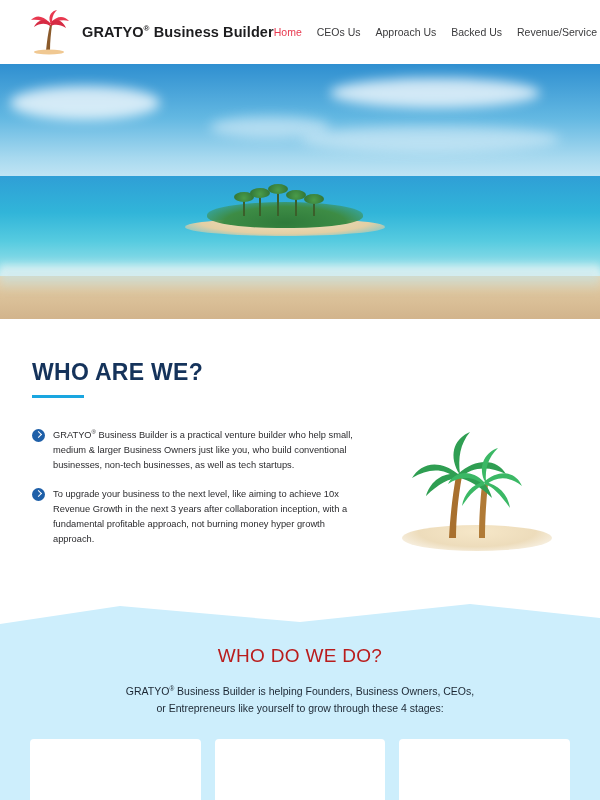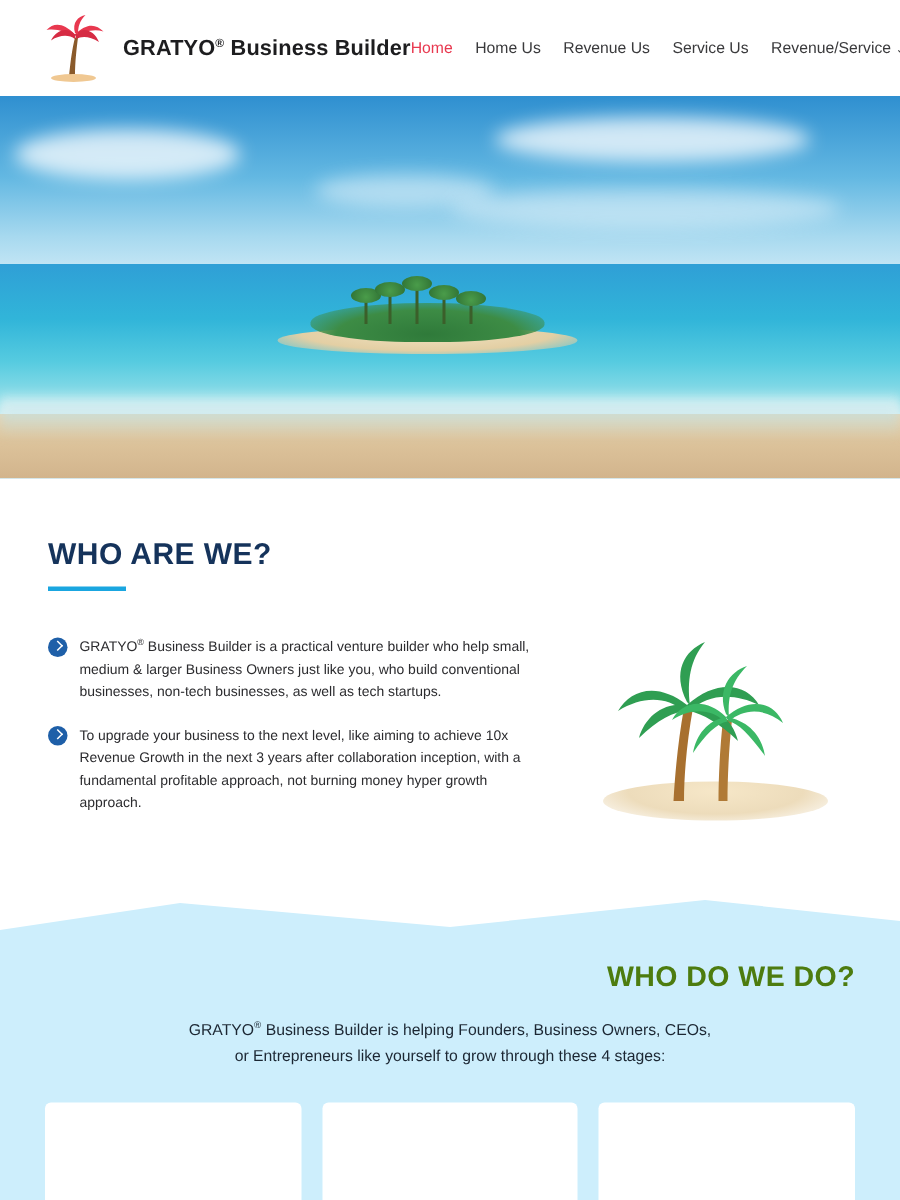--- a/index.html
+++ b/index.html
@@ -110,21 +110,21 @@
   }
 
   
   .section-who {
     position: relative;
     background: #ffffff;
     padding: 40px 32px 42px 32px;
     min-height: 250px;
   }
   .sec-title {
-    font-size: 20px;
+    font-size: 23px;
     font-weight: bold;
     color: #15335b;
     letter-spacing: .3px;
   }
   .title-rule {
     width: 52px; height: 3px; background: #1aa6e0; margin-top: 9px;
   }
   .who-body { display: flex; gap: 14px; margin-top: 30px; }
   .bullets { width: 330px; }
   .bullet { display: flex; gap: 8px; margin-bottom: 14px; }
@@ -154,24 +154,24 @@
     position: relative;
     background: #cdeefc;
     padding: 42px 30px 0 30px;
     min-height: 231px;
   }
   .zig {
     position: absolute; top: -1px; left: 0; width: 100%; height: 22px;
     display: block;
   }
   .sec-title2 {
-    text-align: right;
+    text-align: center;
     font-size: 19px;
-    font-weight: bold;
-    color: #4d7c0f;
+    font-weight: normal;
+    color: #b91c1c;
     letter-spacing: .3px;
   }
   .do-sub {
     text-align: center;
     font-size: 10.5px;
     line-height: 1.6;
     color: #1c2733;
     margin-top: 16px;
   }
   .do-sub sup { font-size: 6.5px; vertical-align: super; }
@@ -204,23 +204,23 @@
           <ellipse cx="21" cy="43" rx="15" ry="2.6" fill="#f0c892"></ellipse>
         </svg>
       </span>
       <span class="brand">
         <span>GRATYO</span><sup>®</sup><span> Business Builder</span>
       </span>
     </div>
 
     <nav class="nav">
       <span class="nav-item active">Home</span>
-      <span class="nav-item">Home Us</span>
-      <span class="nav-item">Revenue Us</span>
-      <span class="nav-item">Service Us</span>
+      <span class="nav-item">CEOs Us</span>
+      <span class="nav-item">Approach Us</span>
+      <span class="nav-item">Backed Us</span>
       <span class="nav-item">
         <span>Revenue/Service</span><span class="nav-caret">⌄</span>
       </span>
     </nav>
   </div>
 
   <div class="hero">
     <div class="sky"></div>
     <div class="cloud c1"></div>
     <div class="cloud c2"></div>

